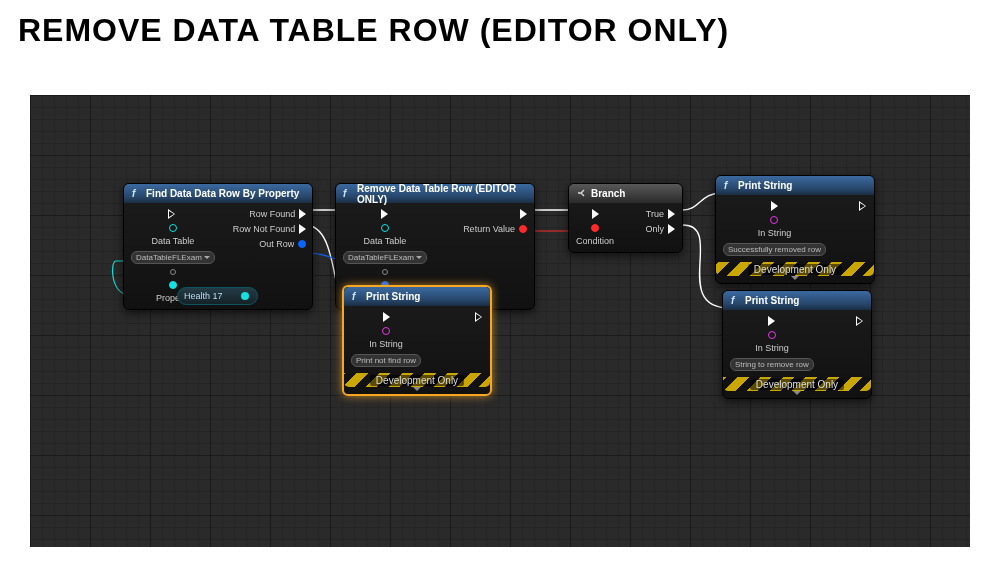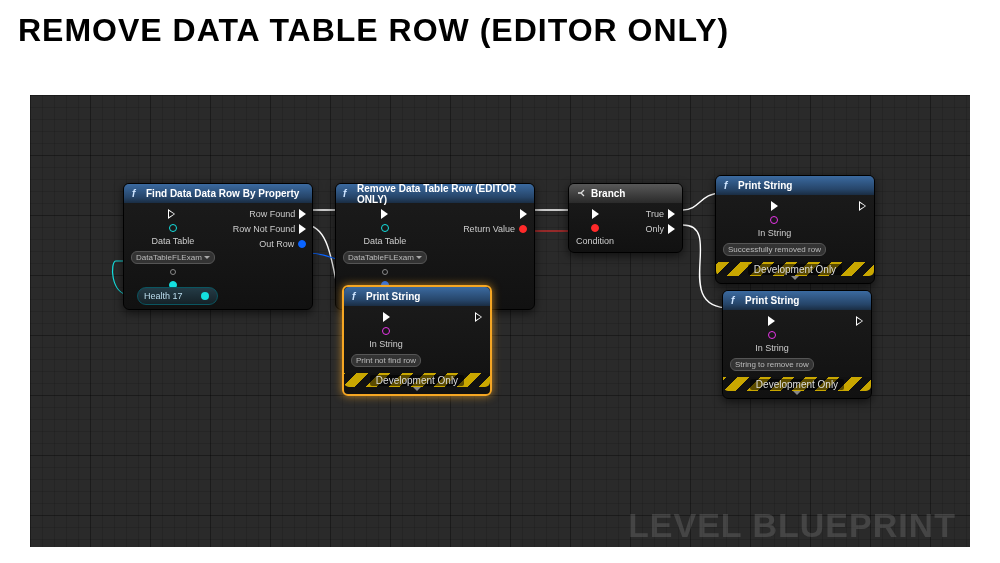--- a/index.html
+++ b/index.html
@@ -35,21 +35,21 @@
 .data-pin.blue.filled { background: #0a64ff; }
 .data-pin.red { border-color: #ff2a2a; }
 .data-pin.red.filled { background: #ff2a2a; }
 .data-pin.magenta { border-color: #e834e8; }
 .pin-val { background: #333; border: 1px solid #555; padding: 1px 4px; font-size: 8px; color: #bbb; border-radius: 6px; display: inline-flex; align-items: center; gap: 2px; }
 .arrow-down { width: 0; height: 0; border-top: 3px solid #aaa; border-left: 3px solid transparent; border-right: 3px solid transparent; }
 .dev-only { height: 14px; background: repeating-linear-gradient(-45deg, #c9a700 0 8px, #111 8px 16px); display: flex; align-items: center; justify-content: center; position: relative; border-radius: 0 0 5px 5px; }
 .dev-only span { background: rgba(0,0,0,0.55); color: #ddd; font-size: 10px; padding: 0 6px; border-radius: 2px; }
 .advance { display:flex; justify-content:center; padding-bottom:3px; }
 .advance .chev { width:0; height:0; border-top:4px solid #888; border-left:4px solid transparent; border-right:4px solid transparent; }
-.var-pill { position: absolute; height: 18px; border-radius: 9px; background: linear-gradient(#243b46, #152228); border: 1px solid #0a5560; display: flex; align-items: center; padding: 0 8px 0 6px; gap: 18px; }
+.var-pill { position: absolute; height: 18px; border-radius: 9px; background: linear-gradient(#243b46, #152228); border: 1px solid #0a5560; display: flex; align-items: center; padding: 0 8px 0 6px; gap: 18px; margin-left: 40px; }
 .var-pill .dot { width: 8px; height: 8px; border-radius: 50%; background: #14e0e0; }
 .var-pill .lbl { color: #bde; font-size: 9px; }
 .wire { position: absolute; pointer-events: none; overflow: visible; }
 </style>
 </head>
 <body>
 
 <div class="title">REMOVE DATA TABLE ROW (EDITOR ONLY)</div>
 
 <div class="editor">
@@ -296,14 +296,13 @@
     <div class="advance">
         <span class="chev"></span>
       </div>
   </div>
 
   <div class="var-pill" style="left:107px; top:192px;">
     <span class="lbl">Health 17</span>
     <span class="dot"></span>
   </div>
 
-  <div class="watermark">LEVEL BLUEPRINT</div>
 </div>
 
 </body></html>

